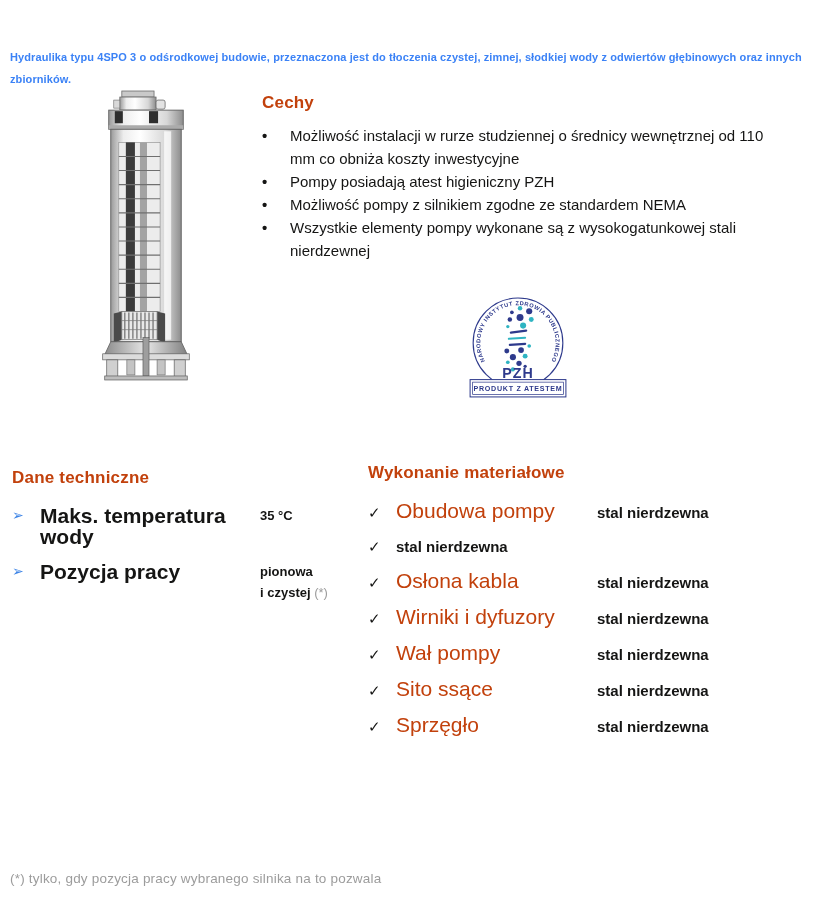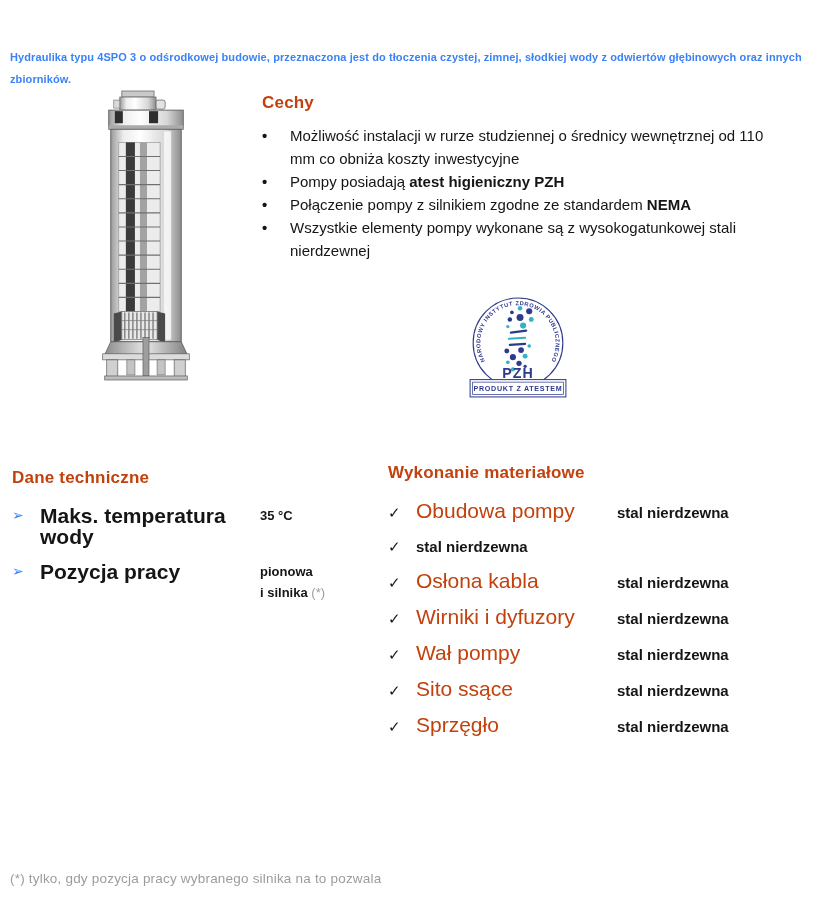--- a/index.html
+++ b/index.html
@@ -20,39 +20,39 @@
   .sec-title {
     color:#c2410c; font-weight:700; font-size:17px; letter-spacing:.2px;
   }
 
   
   #cechy { left:262px; top:93px; width:520px; }
   #cechy .sec-title { margin-bottom:11px; }
   .bullet-row { display:flex; align-items:flex-start; }
   .bullet-dot { width:28px; flex:0 0 28px; font-size:15px; line-height:23px; font-weight:700; color:#151514; }
   .bullet-text { font-size:15px; line-height:23px; font-weight:400; color:#151514; }
-  .bullet-text .b { font-weight:700; }
+  .bullet-text .b { font-weight:400; }
 
   
   #pump { left:101px; top:90px; }
 
   
   #pzh-logo { left:461px; top:295px; }
 
   
   #tech { left:12px; top:468px; width:360px; }
   #tech .sec-title { margin-bottom:17px; }
   .tech-row { display:flex; align-items:flex-start; margin-bottom:14px; }
   .tech-arrow { width:28px; flex:0 0 28px; color:#3d84e6; font-size:14px; line-height:21px; }
   .tech-label { width:220px; flex:0 0 220px; font-size:21px; font-weight:700; line-height:21px; color:#151514; }
   .tech-value { font-size:13px; font-weight:700; line-height:21px; color:#151514; }
   .muted { color:#9c9c9c; font-weight:400; }
 
   
-  #materials { left:388px; top:463px; width:420px; }
+  #materials { left:368px; top:463px; width:420px; }
   #materials .sec-title { margin-bottom:17px; }
   .mat-row { display:flex; align-items:baseline; margin-bottom:13px; }
   .mat-check { width:28px; flex:0 0 28px; font-size:15px; font-weight:400; color:#151514; line-height:21px; }
   .mat-label { width:201px; flex:0 0 201px; font-size:21px; font-weight:400; color:#c2410c; line-height:21px; }
   .mat-value { font-size:15px; font-weight:700; color:#151514; line-height:21px;text-align:right; }
 
   
   #footnote { left:10px; top:865px; font-size:13.5px; color:#9c9c9c; font-weight:400; letter-spacing:.2px;margin-top:6px; }
 
   svg text { font-family:"Liberation Sans", sans-serif; }
@@ -142,21 +142,21 @@
   <div class="bullet-row">
     <span class="bullet-dot">•</span>
     <span class="bullet-text"><span>Możliwość instalacji w rurze studziennej o średnicy wewnętrznej od 110 mm co obniża koszty inwestycyjne</span><span class="b"></span></span>
   </div>
   <div class="bullet-row">
     <span class="bullet-dot">•</span>
     <span class="bullet-text"><span>Pompy posiadają </span><span class="b">atest higieniczny PZH</span></span>
   </div>
   <div class="bullet-row">
     <span class="bullet-dot">•</span>
-    <span class="bullet-text"><span>Połączenie pompy z silnikiem zgodne ze standardem </span><span class="b">NEMA</span></span>
+    <span class="bullet-text"><span>Możliwość pompy z silnikiem zgodne ze standardem </span><span class="b">NEMA</span></span>
   </div>
   <div class="bullet-row">
     <span class="bullet-dot">•</span>
     <span class="bullet-text"><span>Wszystkie elementy pompy wykonane są z wysokogatunkowej stali nierdzewnej</span><span class="b"></span></span>
   </div>
 </div>
 
 <div id="pzh-logo" class="abs">
   <svg width="114" height="106" viewBox="0 0 110 104">
     <defs>
@@ -202,21 +202,21 @@
   <div class="tech-row">
     <span class="tech-arrow">➢</span>
     <span class="tech-label">Maks. temperatura wody</span>
     <span class="tech-value">35 °C</span>
   </div>
   <div class="tech-row">
     <span class="tech-arrow">➢</span>
     <span class="tech-label">Pozycja pracy</span>
     <span class="tech-value">
       <div>pionowa</div>
-      <div><span>i silnika</span> <span class="muted">(*)</span></div>
+      <div><span>i czystej</span> <span class="muted">(*)</span></div>
     </span>
   </div>
 </div>
 
 <div id="materials" class="abs">
   <div class="sec-title">Wykonanie materiałowe</div>
   <div class="mat-row">
     <span class="mat-check">✓</span>
     <span class="mat-label">Obudowa pompy</span>
     <span class="mat-value">stal nierdzewna</span>

